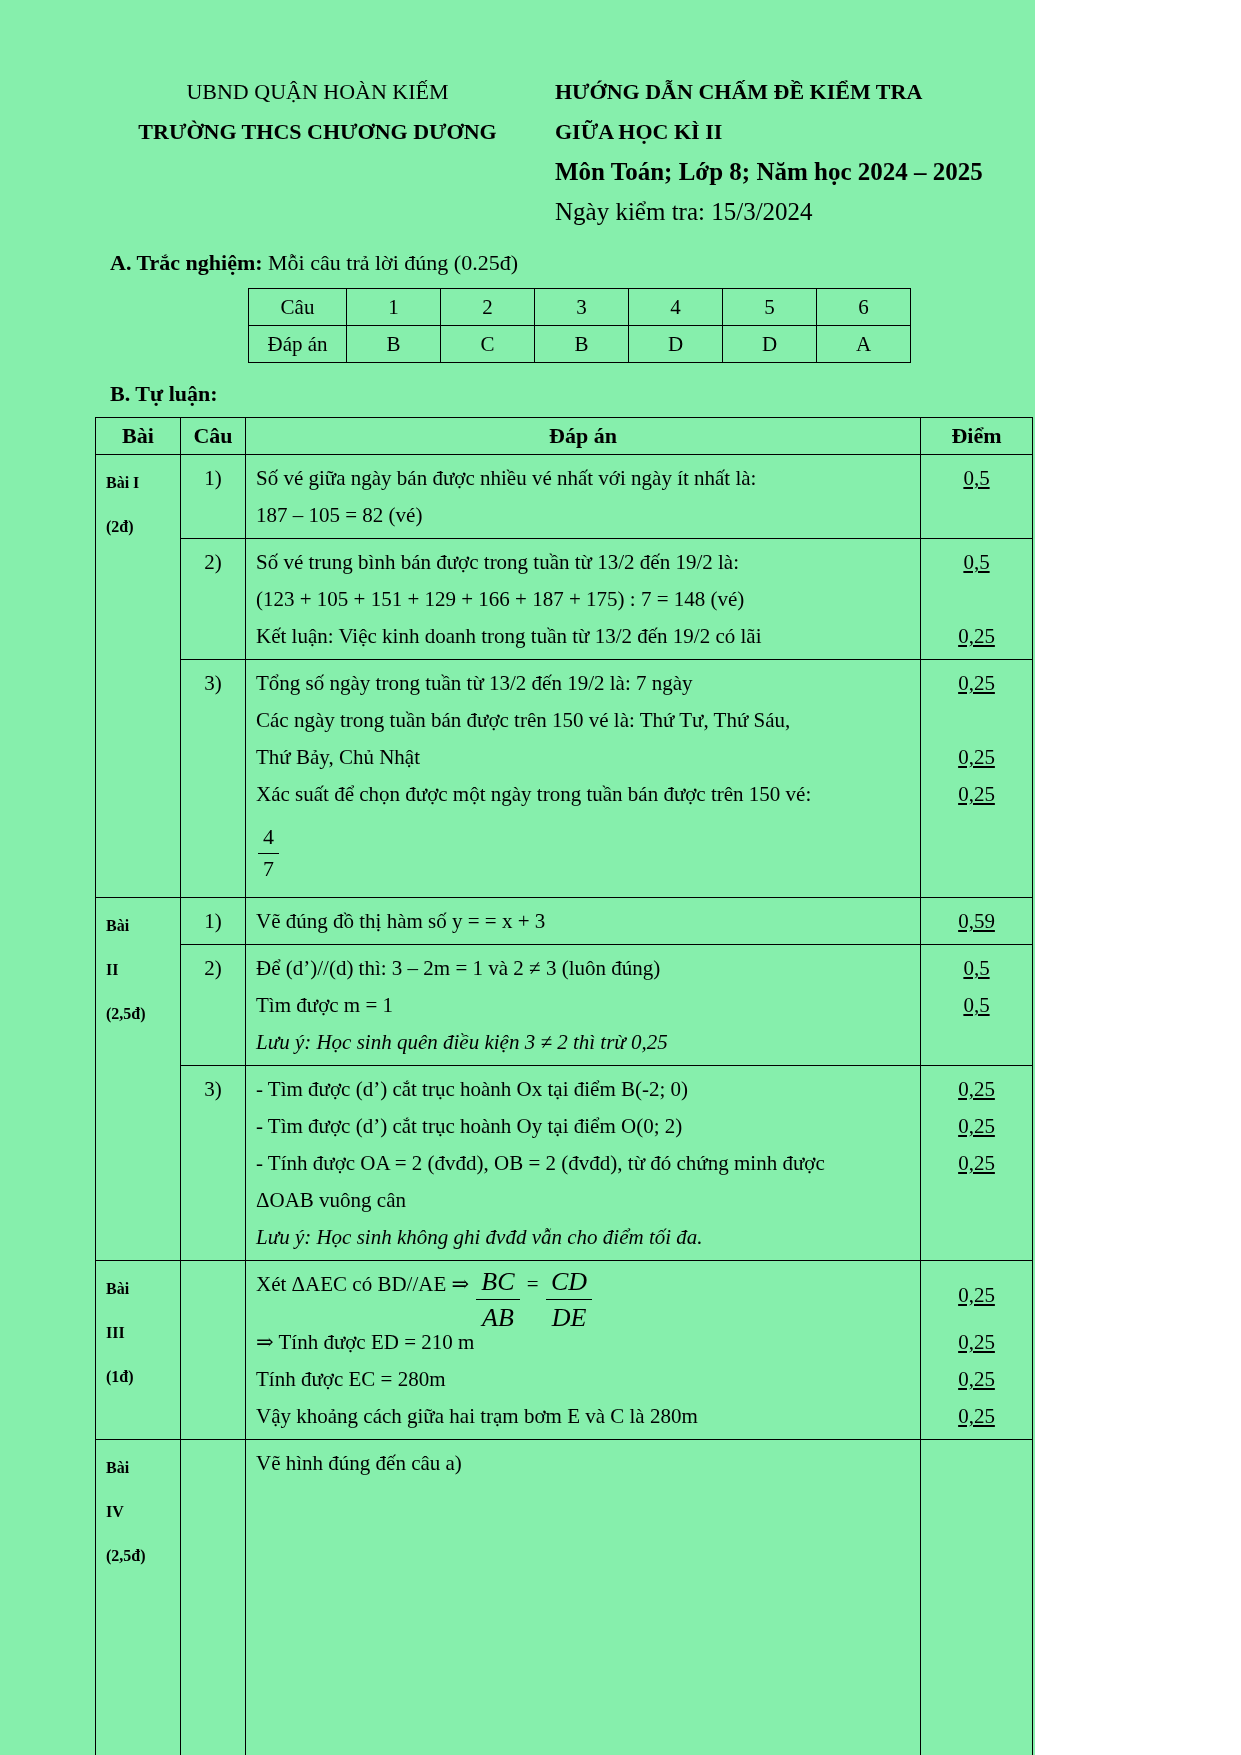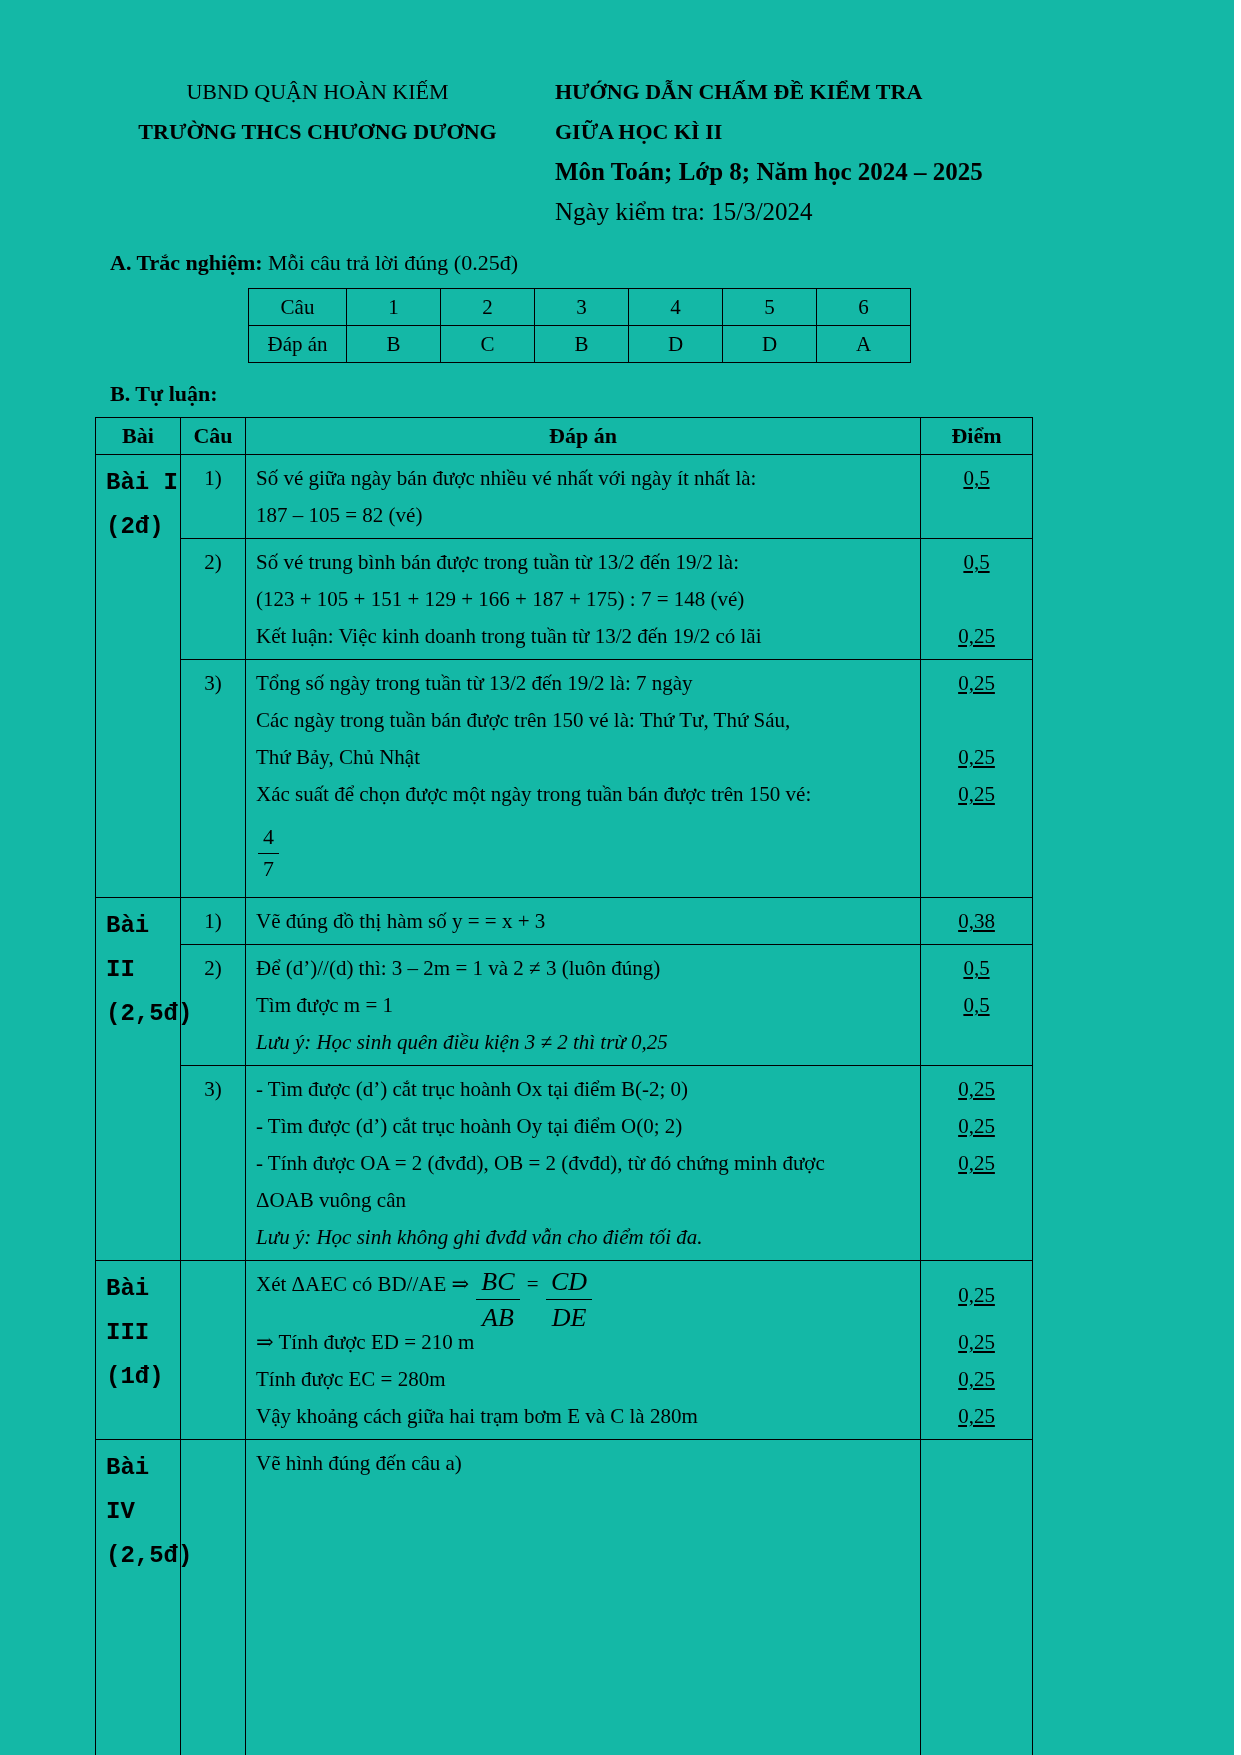--- a/index.html
+++ b/index.html
@@ -1,20 +1,20 @@
 <!DOCTYPE html>
 <html><head>
 <meta charset="utf-8">
 <style>
   html, body { margin: 0; padding: 0; background: #ffffff; }
   .page {
     position: relative;
-    width: 1234px;
+    width: 1035px;
     height: 1755px;
-    background: #14b8a6;
+    background: #86efac;
     color: #000000;
     font-family: "Liberation Serif", "DejaVu Serif", serif;
     overflow: hidden;
   }
   
   .header { display: flex; padding-top: 72px; }
   .header-left  { width: 445px; margin-left: 95px; text-align: center; }
   .header-right { width: 480px; margin-left: 15px; text-align: left; }
   .h-line { font-size: 22px; line-height: 40px; }
   .h-line.bold { font-weight: bold; }
@@ -40,23 +40,22 @@
   .essay-table th {
     height: 34px;
     font-size: 22px;
     font-weight: bold;
     text-align: center;
     vertical-align: middle;
   }
   .bai-cell {
     vertical-align: top;
     font-weight: bold;
-    font-size: 24px;
+    font-size: 16px;
     padding: 6px 2px 0 10px;
-    font-family: Liberation Mono, monospace;
   }
   .bai-line { line-height: 44px; white-space: nowrap; }
   .cau-cell {
     vertical-align: top;
     text-align: center;
     font-size: 21px;
     padding-top: 5px;
     line-height: 37px;
   }
   .ans-cell {
@@ -205,21 +204,21 @@
           <td class="bai-cell" rowspan="3">
             <div class="bai-line">Bài</div>
             <div class="bai-line">II</div>
             <div class="bai-line">(2,5đ)</div>
           </td>
           <td class="cau-cell">1)</td>
           <td class="ans-cell">
             <div class="ln">Vẽ đúng đồ thị hàm số y = = x + 3</div>
           </td>
           <td class="pts-cell">
-            <div class="pt">0,38</div>
+            <div class="pt">0,59</div>
           </td>
         </tr>
         <tr class="essay-row">
           <td class="cau-cell">2)</td>
           <td class="ans-cell">
             <div class="ln">Để (d’)//(d) thì: 3 – 2m = 1 và 2 ≠ 3 (luôn đúng)</div>
             <div class="ln">Tìm được m = 1</div>
             <div class="ln  it">Lưu ý: Học sinh quên điều kiện 3 ≠ 2 thì trừ 0,25</div>
           </td>
           <td class="pts-cell">

